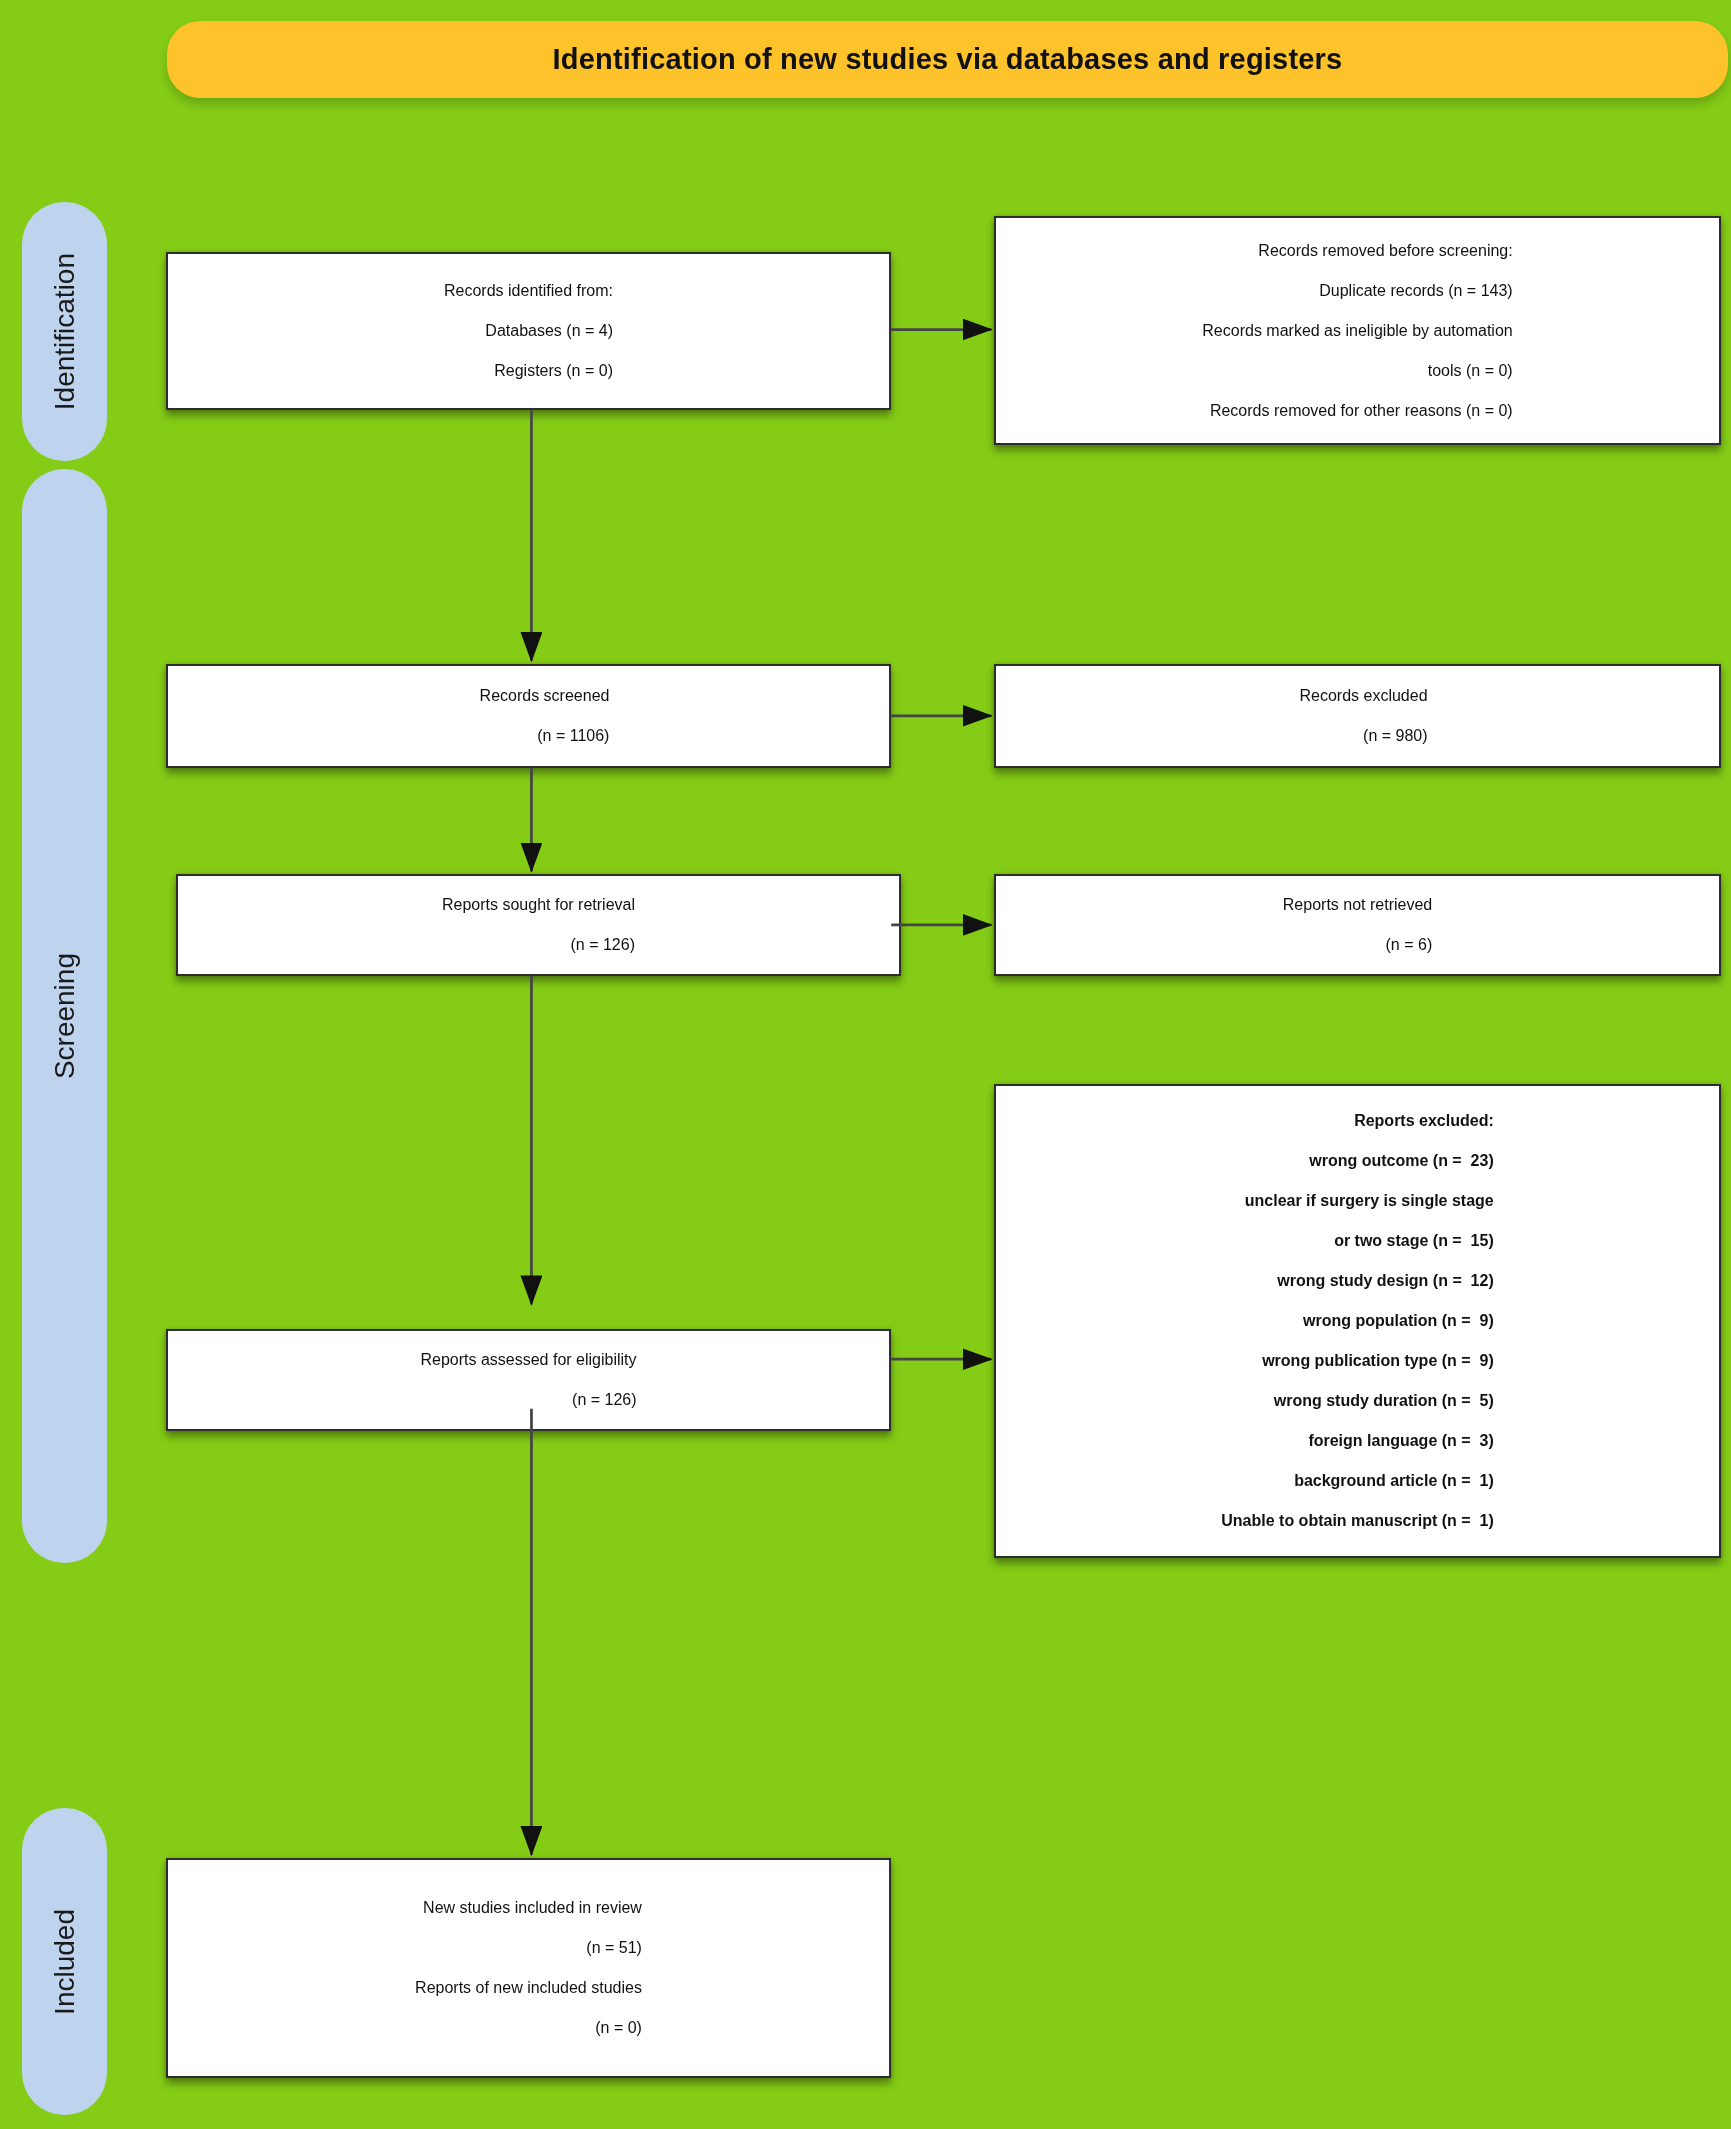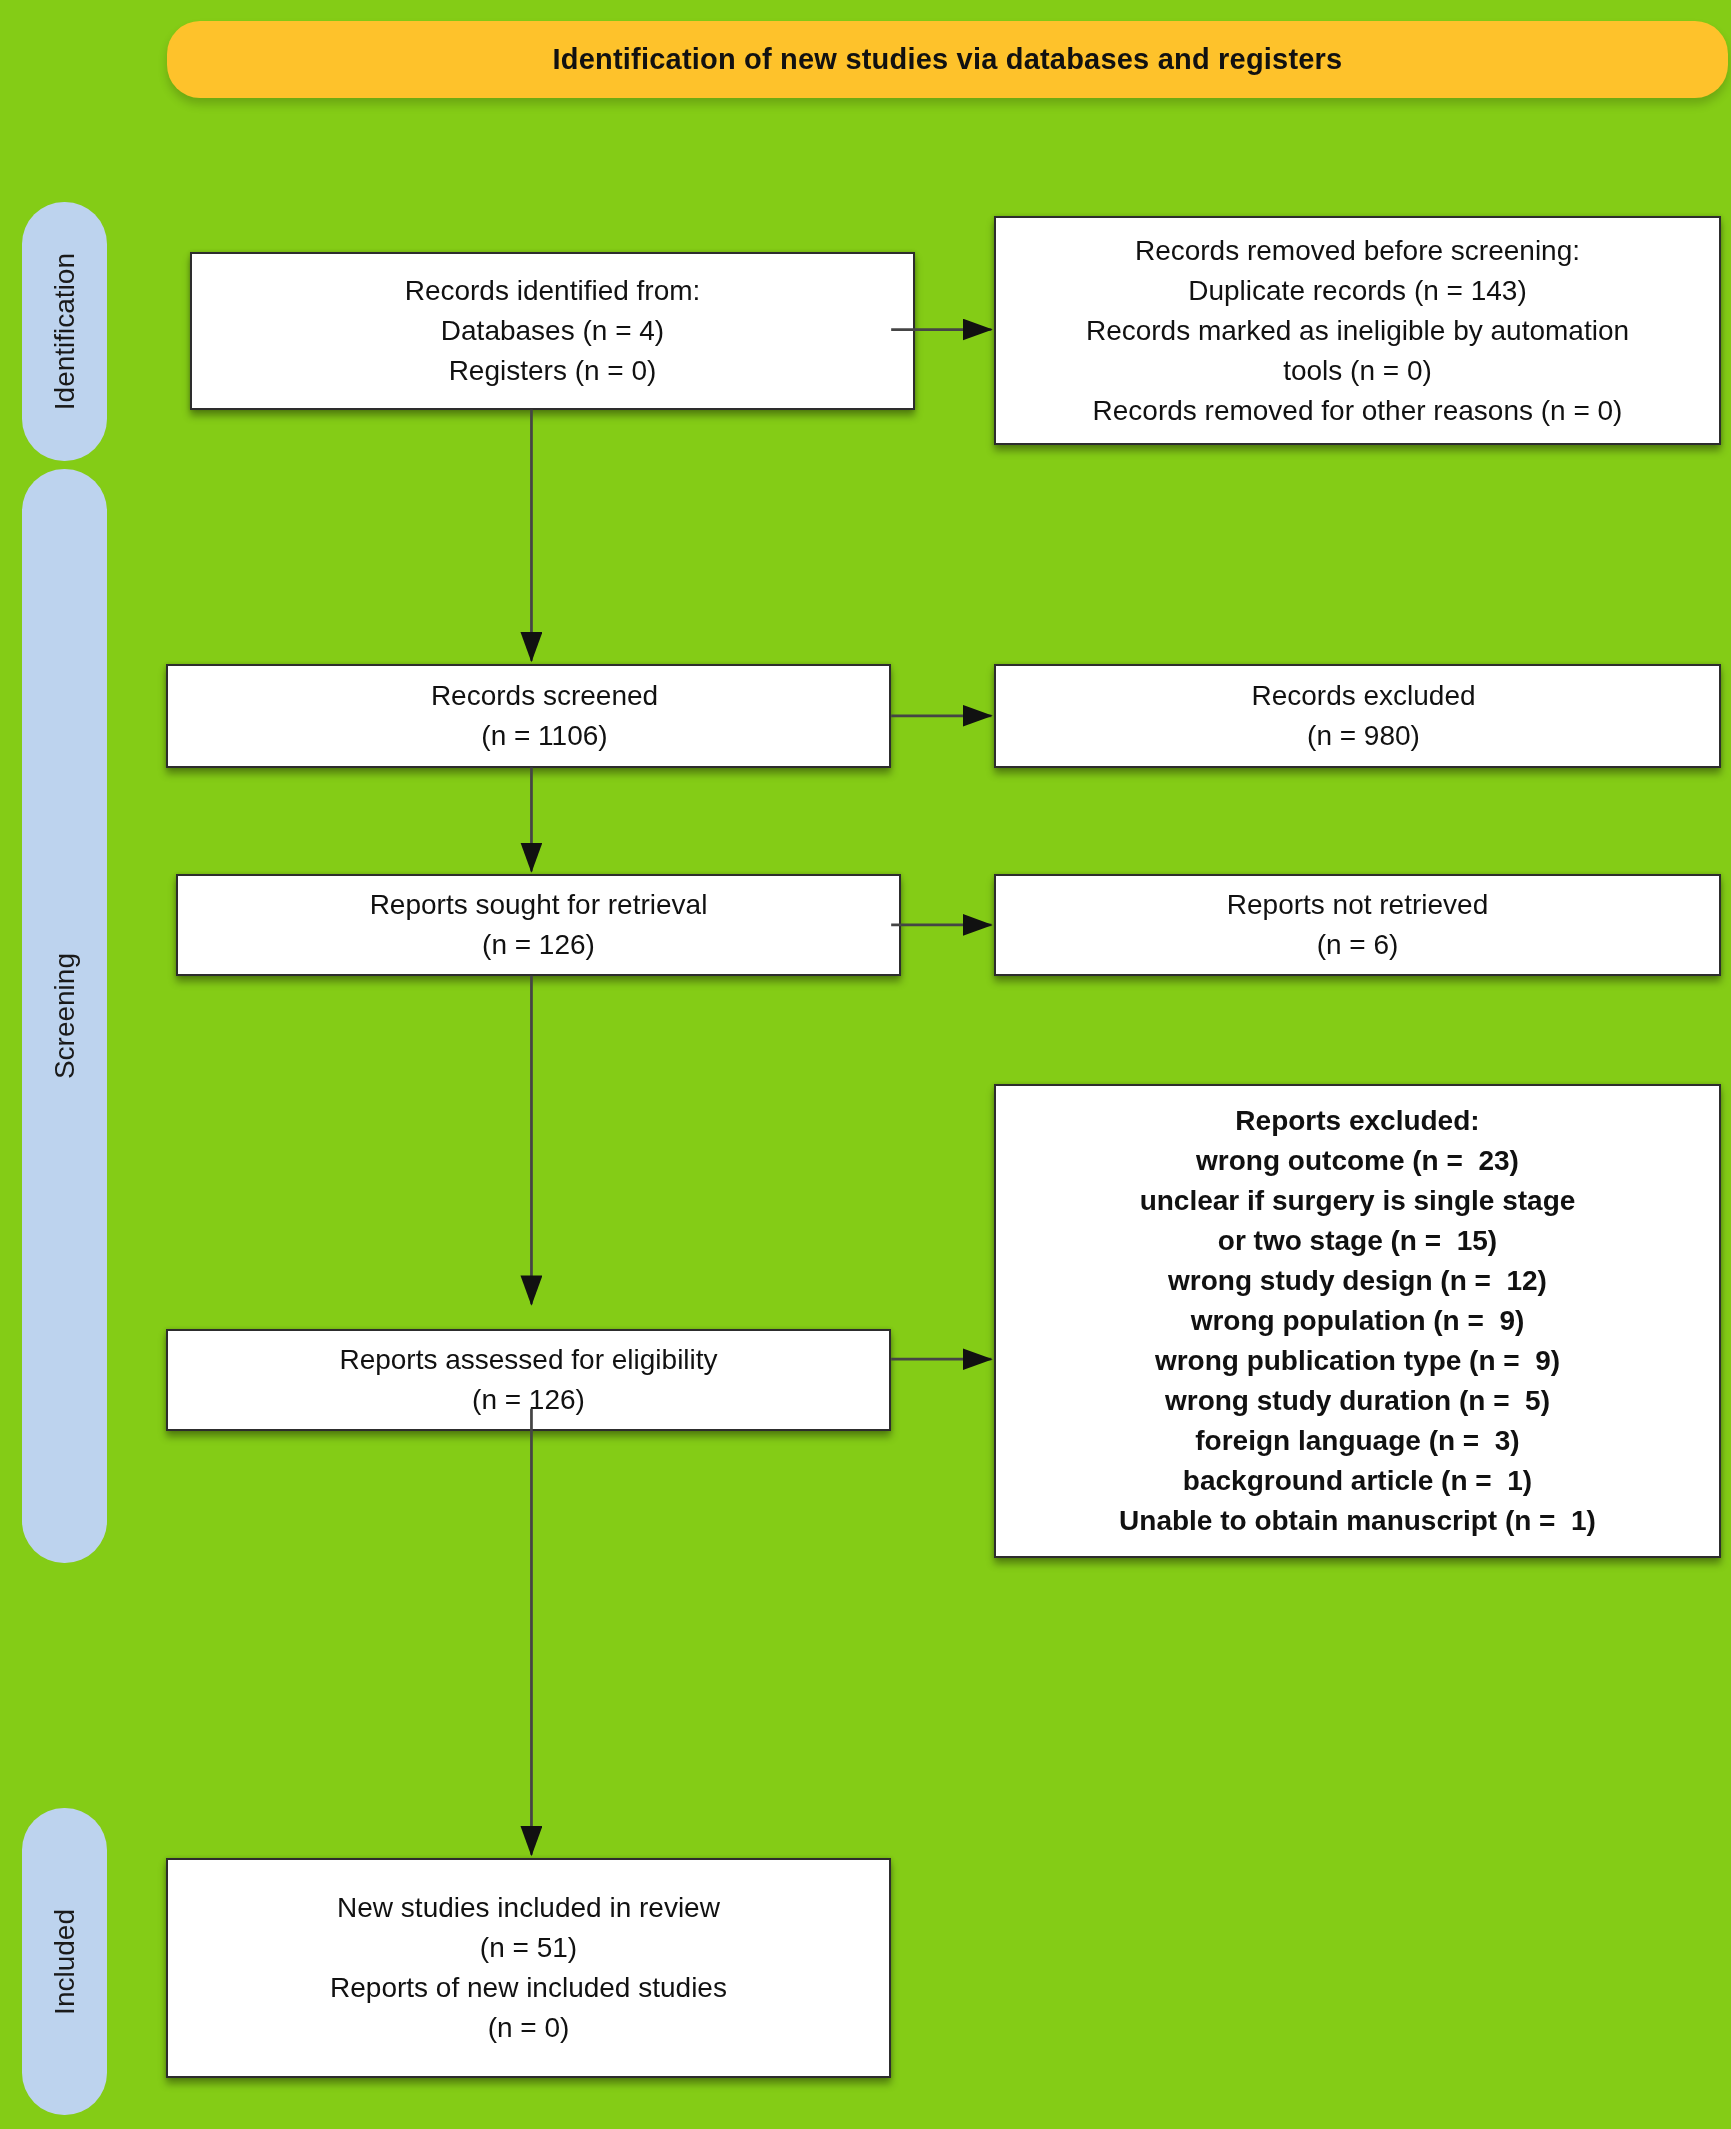--- a/index.html
+++ b/index.html
@@ -64,29 +64,29 @@
     position: absolute;
     background: #ffffff;
     border: 2.7px solid #2d2d2d;
     box-sizing: border-box;
     display: flex;
     align-items: center;
     justify-content: center;
     box-shadow: 0 5.5px 7.3px rgba(0,0,0,0.35), 0 0 3.7px rgba(0,0,0,0.18);
   }
   .fbox-text {
-    font-size: 28px;
+    font-size: 16px;
     line-height: 40px;
-    text-align: center;
+    text-align: right;
     white-space: pre-wrap;
     padding: 0 16.5px;
   }
 
   
-  #box-records-identified { left: 166px;  top: 252px;  width: 725px; height: 158px; margin-left: 24px; }
+  #box-records-identified { left: 166px;  top: 252px;  width: 725px; height: 158px; }
   #box-records-screened   { left: 166px;  top: 664px; width: 725px; height: 104px; padding-left: 32px; }
   #box-reports-sought     { left: 176px;  top: 874px; width: 725px; height: 102px; }
   #box-reports-assessed   { left: 166px;  top: 1307px; width: 725px; height: 102px; margin-top: 22px; }
   #box-new-studies        { left: 166px;  top: 1858px; width: 725px; height: 220px; }
 
   
   #box-records-removed      { left: 994px; top: 216px;  width: 727px; height: 229px; }
   #box-records-excluded     { left: 994px; top: 664px; width: 727px; height: 104px; padding-left: 12px; }
   #box-reports-not-retrieved{ left: 994px; top: 874px; width: 727px; height: 102px; }
   #box-reports-excluded     { left: 994px; top: 1084px; width: 727px; height: 474px; font-weight: bold; }

